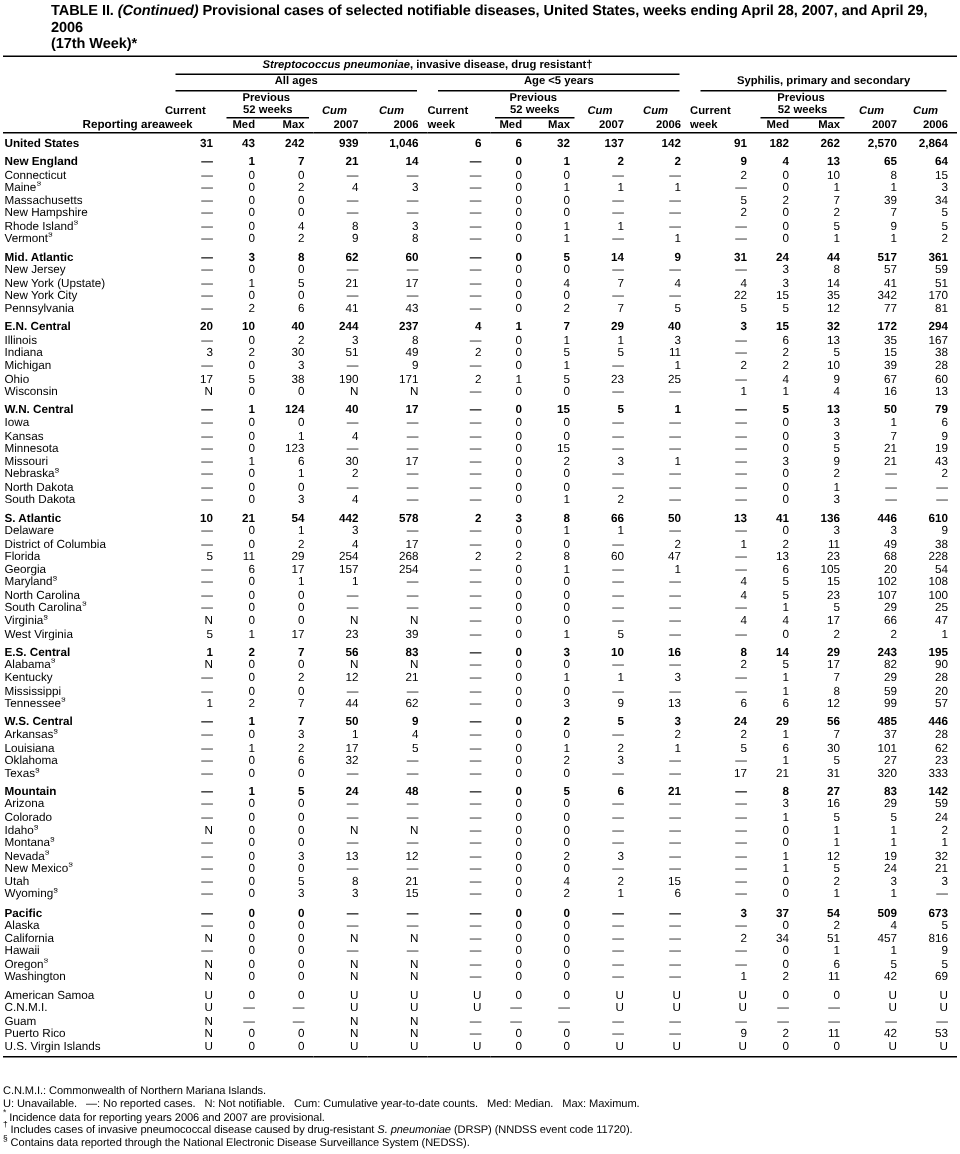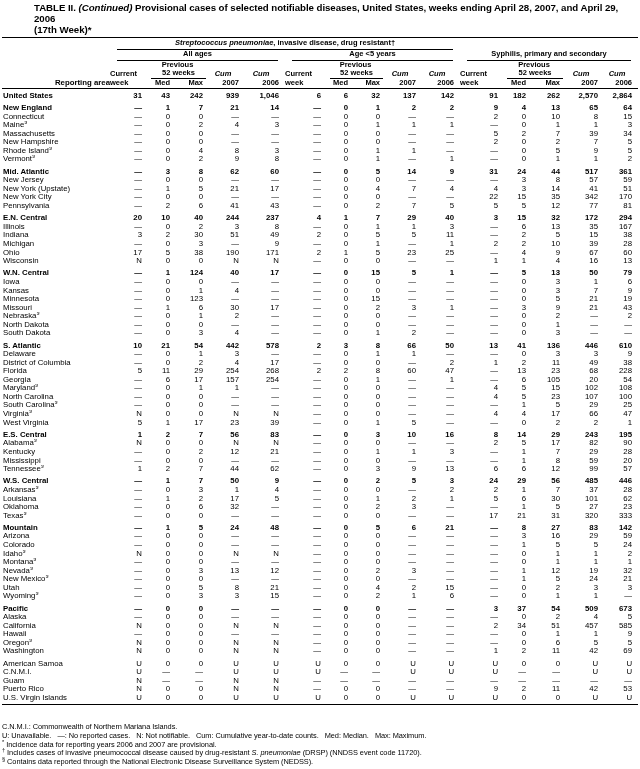--- a/index.html
+++ b/index.html
@@ -1190,21 +1190,21 @@
           <td>N</td>
           <td>—</td>
           <td>0</td>
           <td>0</td>
           <td>—</td>
           <td>—</td>
           <td>2</td>
           <td>34</td>
           <td>51</td>
           <td>457</td>
-          <td>585</td>
+          <td>816</td>
         </tr>
         <tr>
           <td class="area">Hawaii</td>
           <td>—</td>
           <td>0</td>
           <td>0</td>
           <td>—</td>
           <td>—</td>
           <td>—</td>
           <td>0</td>

